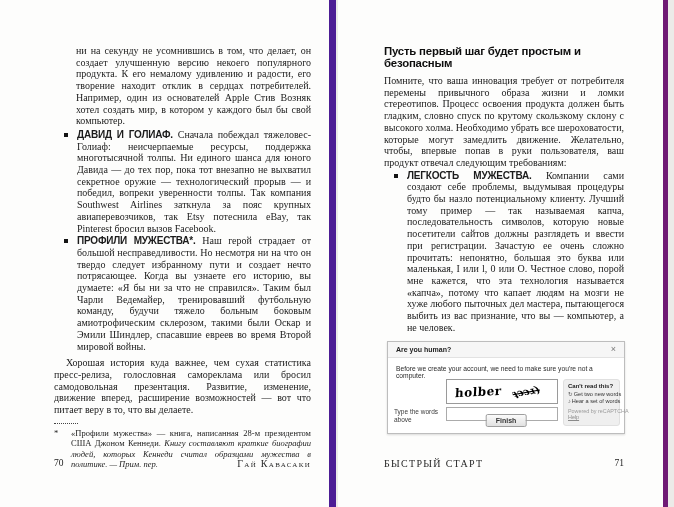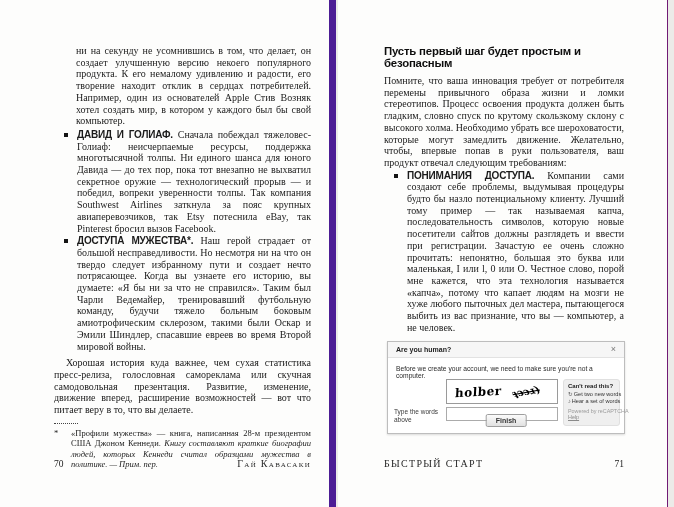--- a/index.html
+++ b/index.html
@@ -5,42 +5,42 @@
   * { box-sizing: border-box; }
   html,body { margin:0; padding:0; }
   body {
     width:674px; height:507px; position:relative; overflow:hidden;
     background:#ecebe8;
     font-family:"Liberation Serif", serif;
     color:#1b1b1b;
   }
   .page { position:absolute; top:0; height:507px; background:#fdfdfc; }
   .page-left  { left:0;  width:336px; border-right:7px solid #4c1d95; }
-  .page-right { left:338px; width:330px; border-right:1px solid #701a75; }
+  .page-right { left:338px; width:330px; border-right:5px solid #701a75; }
 
   .col { position:absolute; top:45px; }
   .col-left  { left:54px; width:257px; }
   .col-right { left:46px; width:240px; }
 
   p.body, .bullet p {
     margin:0; font-size:10px; line-height:11.7px; text-align:justify;
   }
   .cont { margin-left:22px !important; margin-bottom:2px !important; }
   .bullet { position:relative; margin:1px 0 1px 23px; }
   .sq { position:absolute; left:-13px; top:4px; width:4px; height:4px; background:#141414; }
   .bt { font-family:"Liberation Sans", sans-serif; font-weight:700;
         font-size:10px; letter-spacing:-0.2px; }
   .closing { margin-top:5px !important; text-indent:12px; }
 
   .fn-rule { width:24px; border-top:1px dotted #444; margin:7px 0 4px 0; }
   .footnote { display:flex; font-size:8.5px; line-height:10.4px; text-align:justify; }
   .fn-marker { width:17px; flex:none; }
   .fn-italic { font-style:italic; }
 
-  .pgfooter { position:absolute; top:458px; display:flex; justify-content:space-between; align-items:center; }
+  .pgfooter { position:absolute; top:458px; display:flex; justify-content:space-between; align-items:flex-start; }
   .pgfooter-left  { left:54px; width:257px; }
   .pgfooter-right { left:46px; width:240px;gap:32px; }
   .pagenum { font-size:9.5px; }
   .running { font-family:"Liberation Serif", serif; font-variant:small-caps;
              font-size:10px; letter-spacing:1.3px; color:#262626; }
 
   h1.heading { margin:0 0 6px 0; font-family:"Liberation Sans", sans-serif;
                font-weight:700; font-size:11.4px; letter-spacing:-0.2px; color:#0e0e0e; }
 
   
@@ -89,26 +89,26 @@
       <span class="sq"></span>
       <p>
         <span class="bt">ДАВИД И ГОЛИАФ.</span>
         <span>Сначала побеждал тяжеловес-Голиаф: неисчерпаемые ресурсы, поддержка многотысячной толпы. Ни единого шанса для юного Давида — до тех пор, пока тот внезапно не выхватил секретное оружие — технологический прорыв — и победил, вопреки уверенности толпы. Так компания Southwest Airlines заткнула за пояс крупных авиаперевозчиков, так Etsy потеснила eBay, так Pinterest бросил вызов Facebook.</span>
       </p>
     </div>
 
     <div class="bullet">
       <span class="sq"></span>
       <p>
-        <span class="bt">ДОСТУПА МУЖЕСТВА*.</span>
+        <span class="bt">ПРОФИЛИ МУЖЕСТВА*.</span>
         <span>Наш герой страдает от большой несправедливости. Но несмотря ни на что он твердо следует избранному пути и создает нечто потрясающее. Когда вы узнаете его историю, вы думаете: «Я бы ни за что не справился». Таким был Чарли Ведемайер, тренировавший футбольную команду, будучи тяжело больным боковым амиотрофическим склерозом, такими были Оскар и Эмили Шиндлер, спасавшие евреев во время Второй мировой войны.</span>
       </p>
     </div>
 
-    <p class="body closing">Хорошая история куда важнее, чем сухая статистика пресс-релиза, голословная самореклама или скучная самодовольная презентация. Развитие, изменение, движение вперед, расширение возможностей — вот что питает веру в то, что вы делаете.</p>
+    <p class="body closing">Хорошая история куда важнее, чем сухая статистика пресс-релиза, голословная самореклама или бросил самодовольная презентация. Развитие, изменение, движение вперед, расширение возможностей — вот что питает веру в то, что вы делаете.</p>
 
     <div class="fn-rule"></div>
 
     <div class="footnote">
       <span class="fn-marker">*</span>
       <span>
         <span>«Профили мужества» — книга, написанная 28-м президентом США Джоном Кеннеди.</span>
         <span class="fn-italic">Книгу составляют краткие биографии людей, которых Кеннеди считал образцами мужества в политике. — Прим. пер.</span>
       </span>
     </div>
@@ -123,21 +123,21 @@
 <div class="page page-right">
   <div class="col col-right">
 
     <h1 class="heading">Пусть первый шаг будет простым и безопасным</h1>
 
     <p class="body">Помните, что ваша инновация требует от потребителя перемены привычного образа жизни и ломки стереотипов. Процесс освоения продукта должен быть гладким, словно спуск по крутому скользкому склону с высокого холма. Необходимо убрать все шероховатости, которые могут замедлить движение. Желательно, чтобы, впервые попав в руки пользователя, ваш продукт отвечал следующим требованиям:</p>
 
     <div class="bullet">
       <span class="sq"></span>
       <p>
-        <span class="bt">ПОНИМАНИЯ ДОСТУПА.</span>
+        <span class="bt">ЛЕГКОСТЬ МУЖЕСТВА.</span>
         <span>Компании сами создают себе проблемы, выдумывая процедуры будто бы назло потенциальному клиенту. Лучший тому пример — так называемая капча, последовательность символов, которую новые посетители сайтов должны разглядеть и ввести при регистрации. Зачастую ее очень сложно прочитать: непонятно, большая это буква или маленькая, I или l, 0 или O. Честное слово, порой мне кажется, что эта технология называется «капча», потому что капает людям на мозги не хуже любого пыточных дел мастера, пытающегося выбить из вас признание, что вы — компьютер, а не человек.</span>
       </p>
     </div>
 
     <div class="dialog">
       <div class="dlg-header">
         <span class="dlg-title">Are you human?</span>
         <span class="dlg-close">×</span>
       </div>
       <div class="dlg-instruction">Before we create your account, we need to make sure you're not a computer.</div>

